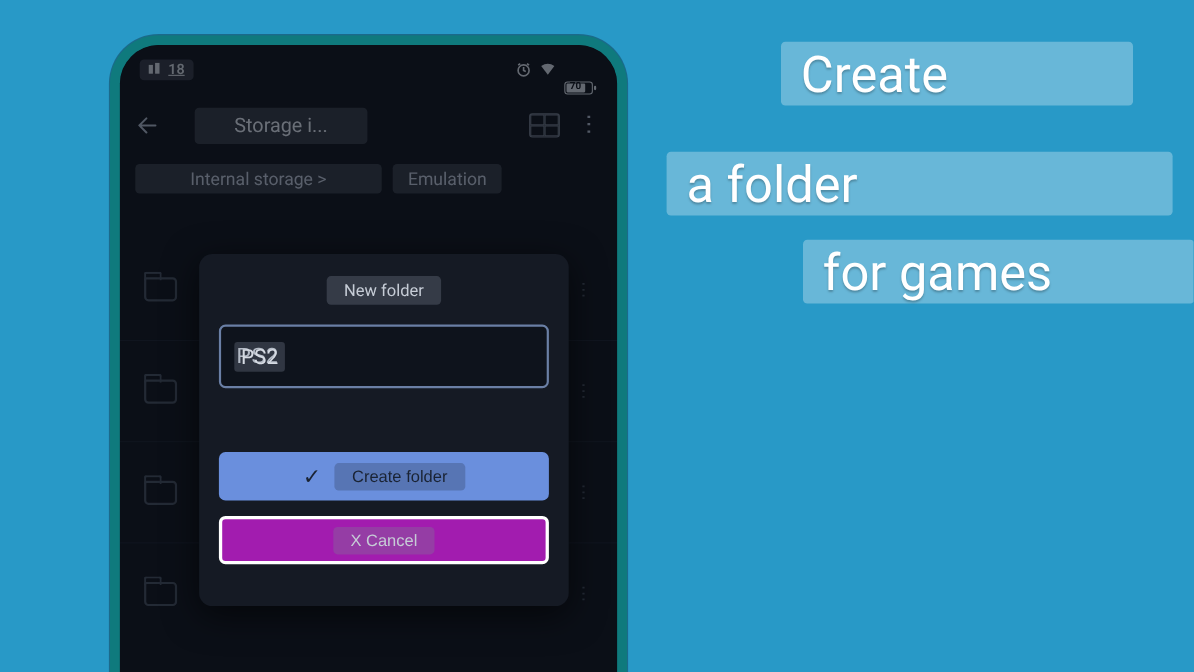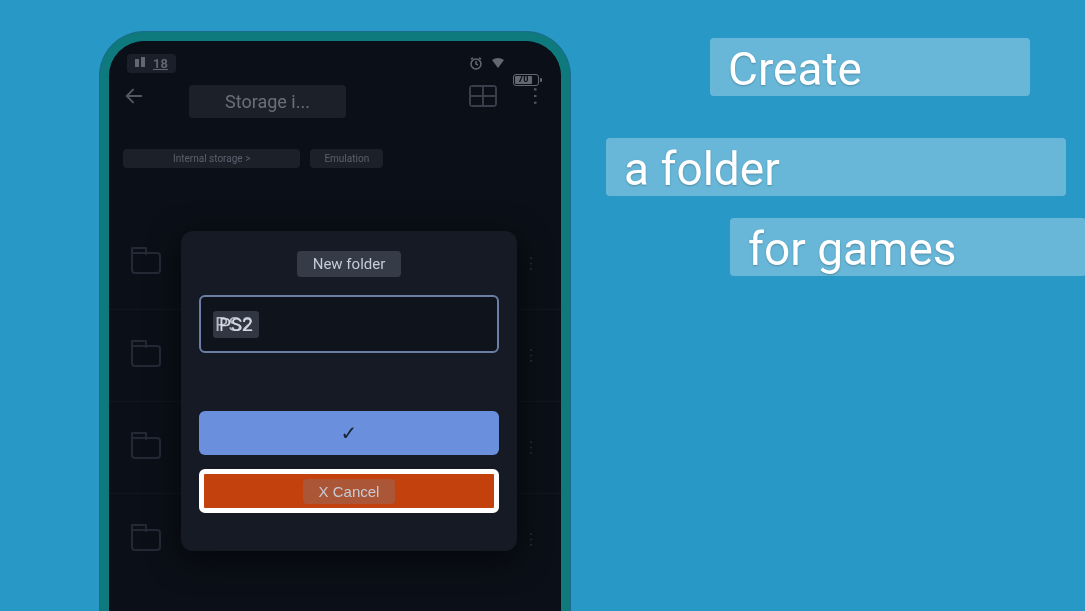--- a/index.html
+++ b/index.html
@@ -65,23 +65,23 @@
     content: ''; position: absolute; right: -4px; top: 3px;
     width: 2px; height: 4px; background: #aeb3bb; border-radius: 1px;
   }
   .battery-fill { position: absolute; left:1px; top:1px; bottom:1px; width:70%; background:#aeb3bb; border-radius:1px;}
   .battery-text { font-size:9px; position:absolute; left:4px; top:-1px; color:#0b0f17; font-weight:700;}
 
   
   .app-bar {
     height: 58px;
     display: flex;
-    align-items: flex-start;
+    align-items: center;
     padding: 0 14px;
-    gap: 14px;
+    gap: 2px;
     opacity: .55;
   }
   .title-chip {
     background: rgba(120,130,145,.28);
     color: #b8bec7;
     padding: 6px 36px;
     border-radius: 4px;
     font-size: 18px;
     margin-left: 30px;
   }
@@ -102,21 +102,21 @@
     display: flex; gap: 10px;
     padding: 0 14px;
     margin-top: 6px;
     opacity: .55;
   }
   .crumb {
     background: rgba(120,130,145,.28);
     color: #9aa2b0;
     padding: 4px 14px;
     border-radius: 4px;
-    font-size: 10px;
+    font-size: 16px;
   }
 
   
   .folder-list {
     position: absolute;
     left: 0; right: 0; top: 176px; bottom: 0;
     opacity: .3;
   }
   .folder-row {
     height: 92px;
@@ -198,22 +198,22 @@
     cursor: pointer;
     border: none;
     margin-bottom: 14px;
   }
   .btn-primary {
     background: #6a8fdd;
     color: #0e131c;
   }
   .btn-primary .chip { background: rgba(30,40,60,.25); color: #1a2333; font-weight:500;}
   .btn-secondary {
-    background: #c2410c;
-    border: 5px solid #ffffff;
+    background: #a21caf;
+    border: 3px solid #ffffff;
     color: #aeb3bb;
   }
   .btn-secondary .chip { background: rgba(120,130,145,.32); color:#c6ccd6;}
   .check { color: #1a2333; font-size: 20px; }
 
   
   .captions {
     position: absolute;
     left: 590px;
     top: 38px;
@@ -315,20 +315,21 @@
     <div class="dialog">
       <div class="dialog-title">
         <span class="chip">New folder</span>
       </div>
       <div class="name-input-wrap">
         <input class="name-input" type="text" value="PS2" style="">
         <span class="input-text-highlight">PS2</span>
       </div>
       <button class="btn btn-primary">
         <span class="check">✓</span>
+        <span class="chip">Create folder</span>
       </button>
       <button class="btn btn-secondary">
         <span class="chip">X Cancel</span>
       </button>
     </div>
 
   </div>
 </div>
 
 <div class="captions">

